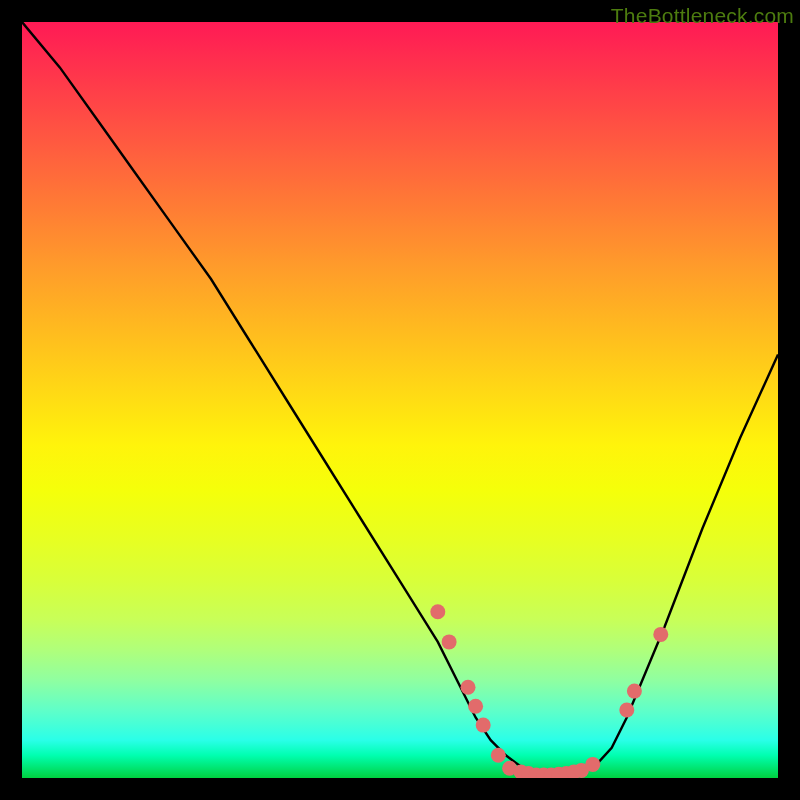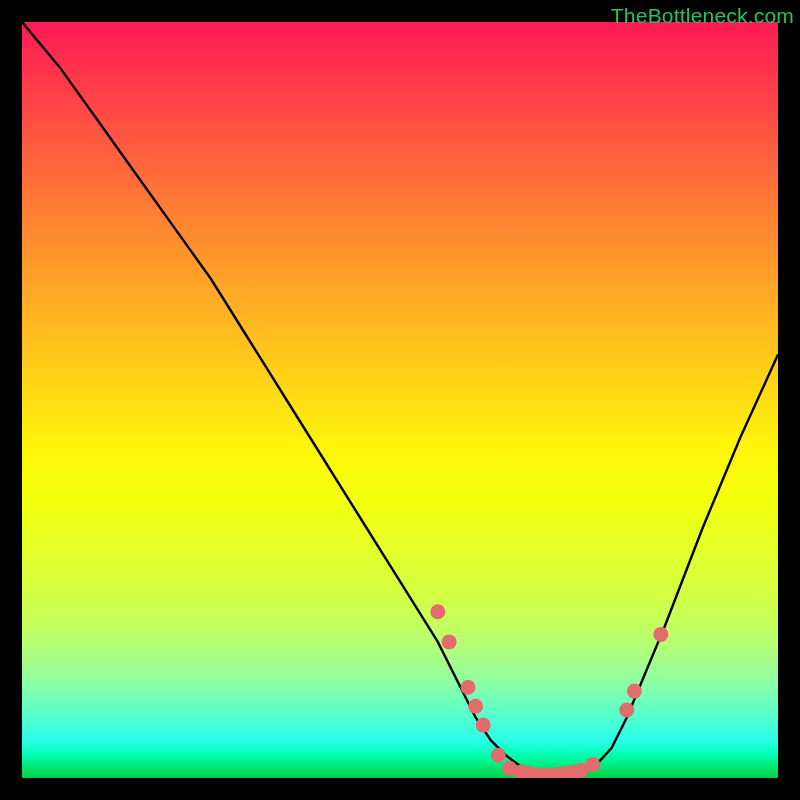--- a/index.html
+++ b/index.html
@@ -46,21 +46,21 @@
       #00e878 98.5%,
       #00d040 100%
     );
   }
   .attribution {
     position: absolute;
     right: 6px;
     top: 4px;
     font-family: Arial, Helvetica, sans-serif;
     font-size: 21px;
-    color: #22c55e;
+    color: #4d7c0f;
     font-weight: 500;
     letter-spacing: 0.2px;
   }
   svg.curve {
     position: absolute;
     left: 0;
     top: 0;
     width: 756px;
     height: 756px;
   }

